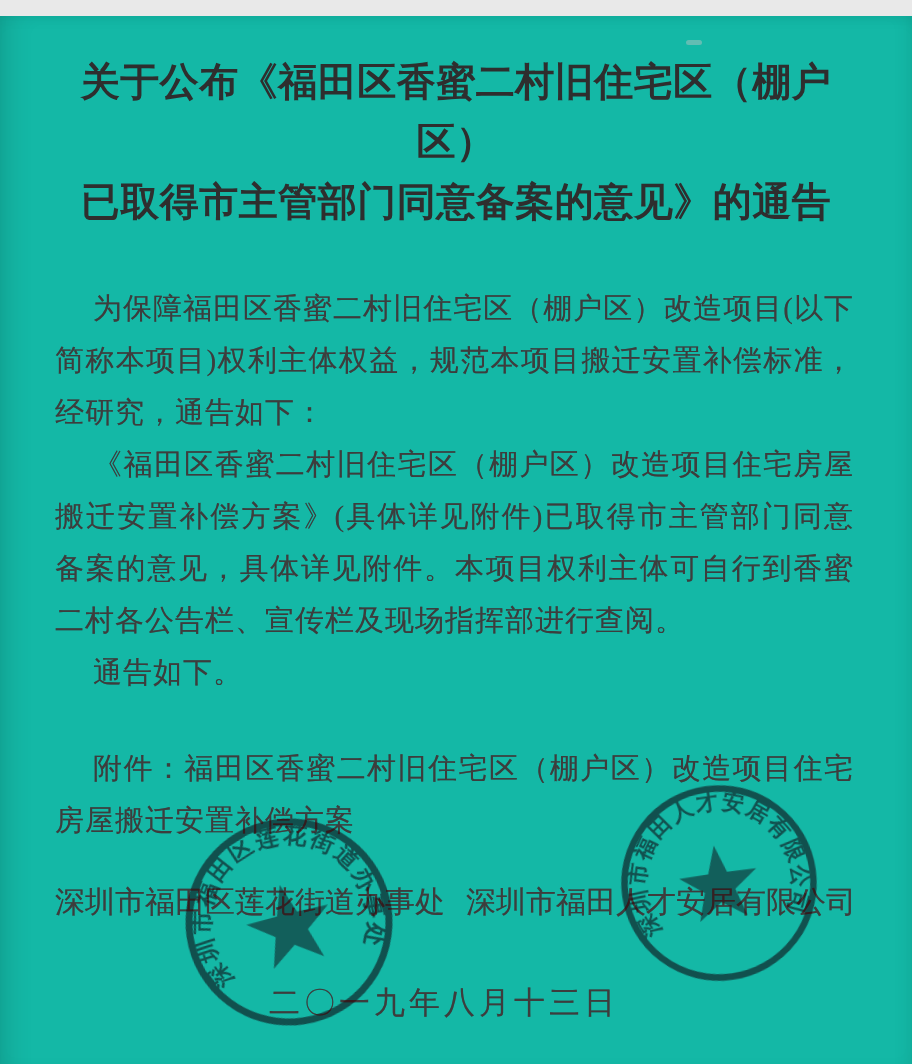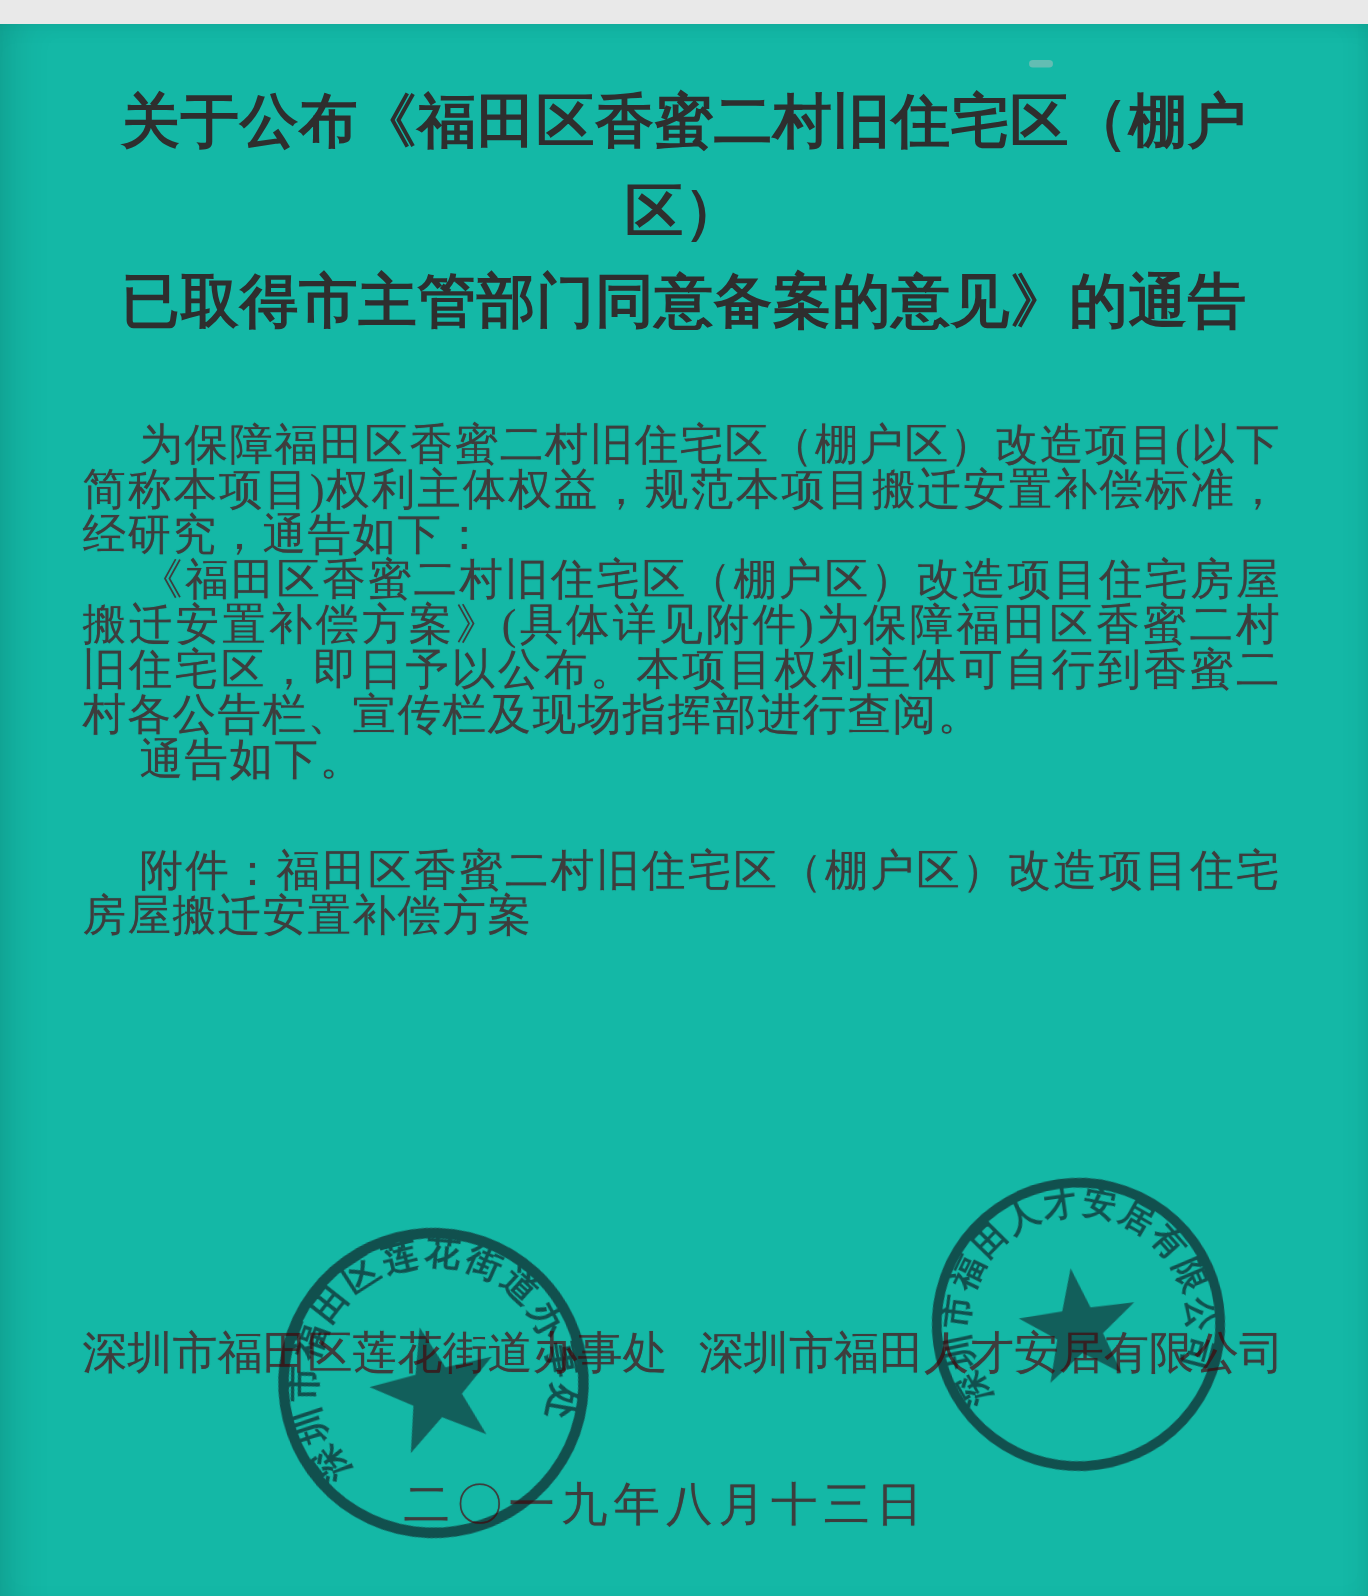--- a/index.html
+++ b/index.html
@@ -28,21 +28,21 @@
     font-weight:700;
     font-size:39px;line-height:60px;
     color:#2e2e2e;
     letter-spacing:0.5px;
   }
   .title .tline{display:block;}
   .body{
     margin-top:50px;
     padding:0 58px 0 55px;
     font-size:29px;
-    line-height:30px;
+    line-height:52px;
     text-align:justify;
     text-shadow:0 0 .6px rgba(61,61,61,.55);
     letter-spacing:1px;
   }
   .body p{margin:0;text-indent:38px;}
   .body p.attachment{margin-top:44px;}
   .signature-row{
     position:absolute;top:866px;left:55px;right:56px;
     display:flex;justify-content:space-between;
     font-size:30px;
@@ -79,21 +79,21 @@
 
   <div class="artifact"></div>
 
   <h1 class="title">
     <span class="tline">关于公布《福田区香蜜二村旧住宅区（棚户区）</span>
     <span class="tline">已取得市主管部门同意备案的意见》的通告</span>
   </h1>
 
   <div class="body">
     <p>为保障福田区香蜜二村旧住宅区（棚户区）改造项目(以下简称本项目)权利主体权益，规范本项目搬迁安置补偿标准，经研究，通告如下：</p>
-    <p>《福田区香蜜二村旧住宅区（棚户区）改造项目住宅房屋搬迁安置补偿方案》(具体详见附件)为保障福田区香蜜二村旧住宅区，即日予以公布。本项目权利主体可自行到香蜜二村各公告栏、宣传栏及现场指挥部进行查阅。</p>
+    <p>《福田区香蜜二村旧住宅区（棚户区）改造项目住宅房屋搬迁安置补偿方案》(具体详见附件)已取得市主管部门同意备案的意见，具体详见附件。本项目权利主体可自行到香蜜二村各公告栏、宣传栏及现场指挥部进行查阅。</p>
     <p>通告如下。</p>
     <p class="attachment">附件：福田区香蜜二村旧住宅区（棚户区）改造项目住宅房屋搬迁安置补偿方案</p>
   </div>
 
   <div class="signature-row">
     <span>深圳市福田区莲花街道办事处</span>
     <span>深圳市福田人才安居有限公司</span>
   </div>
 
   <div class="date-line">二〇一九年八月十三日</div>

